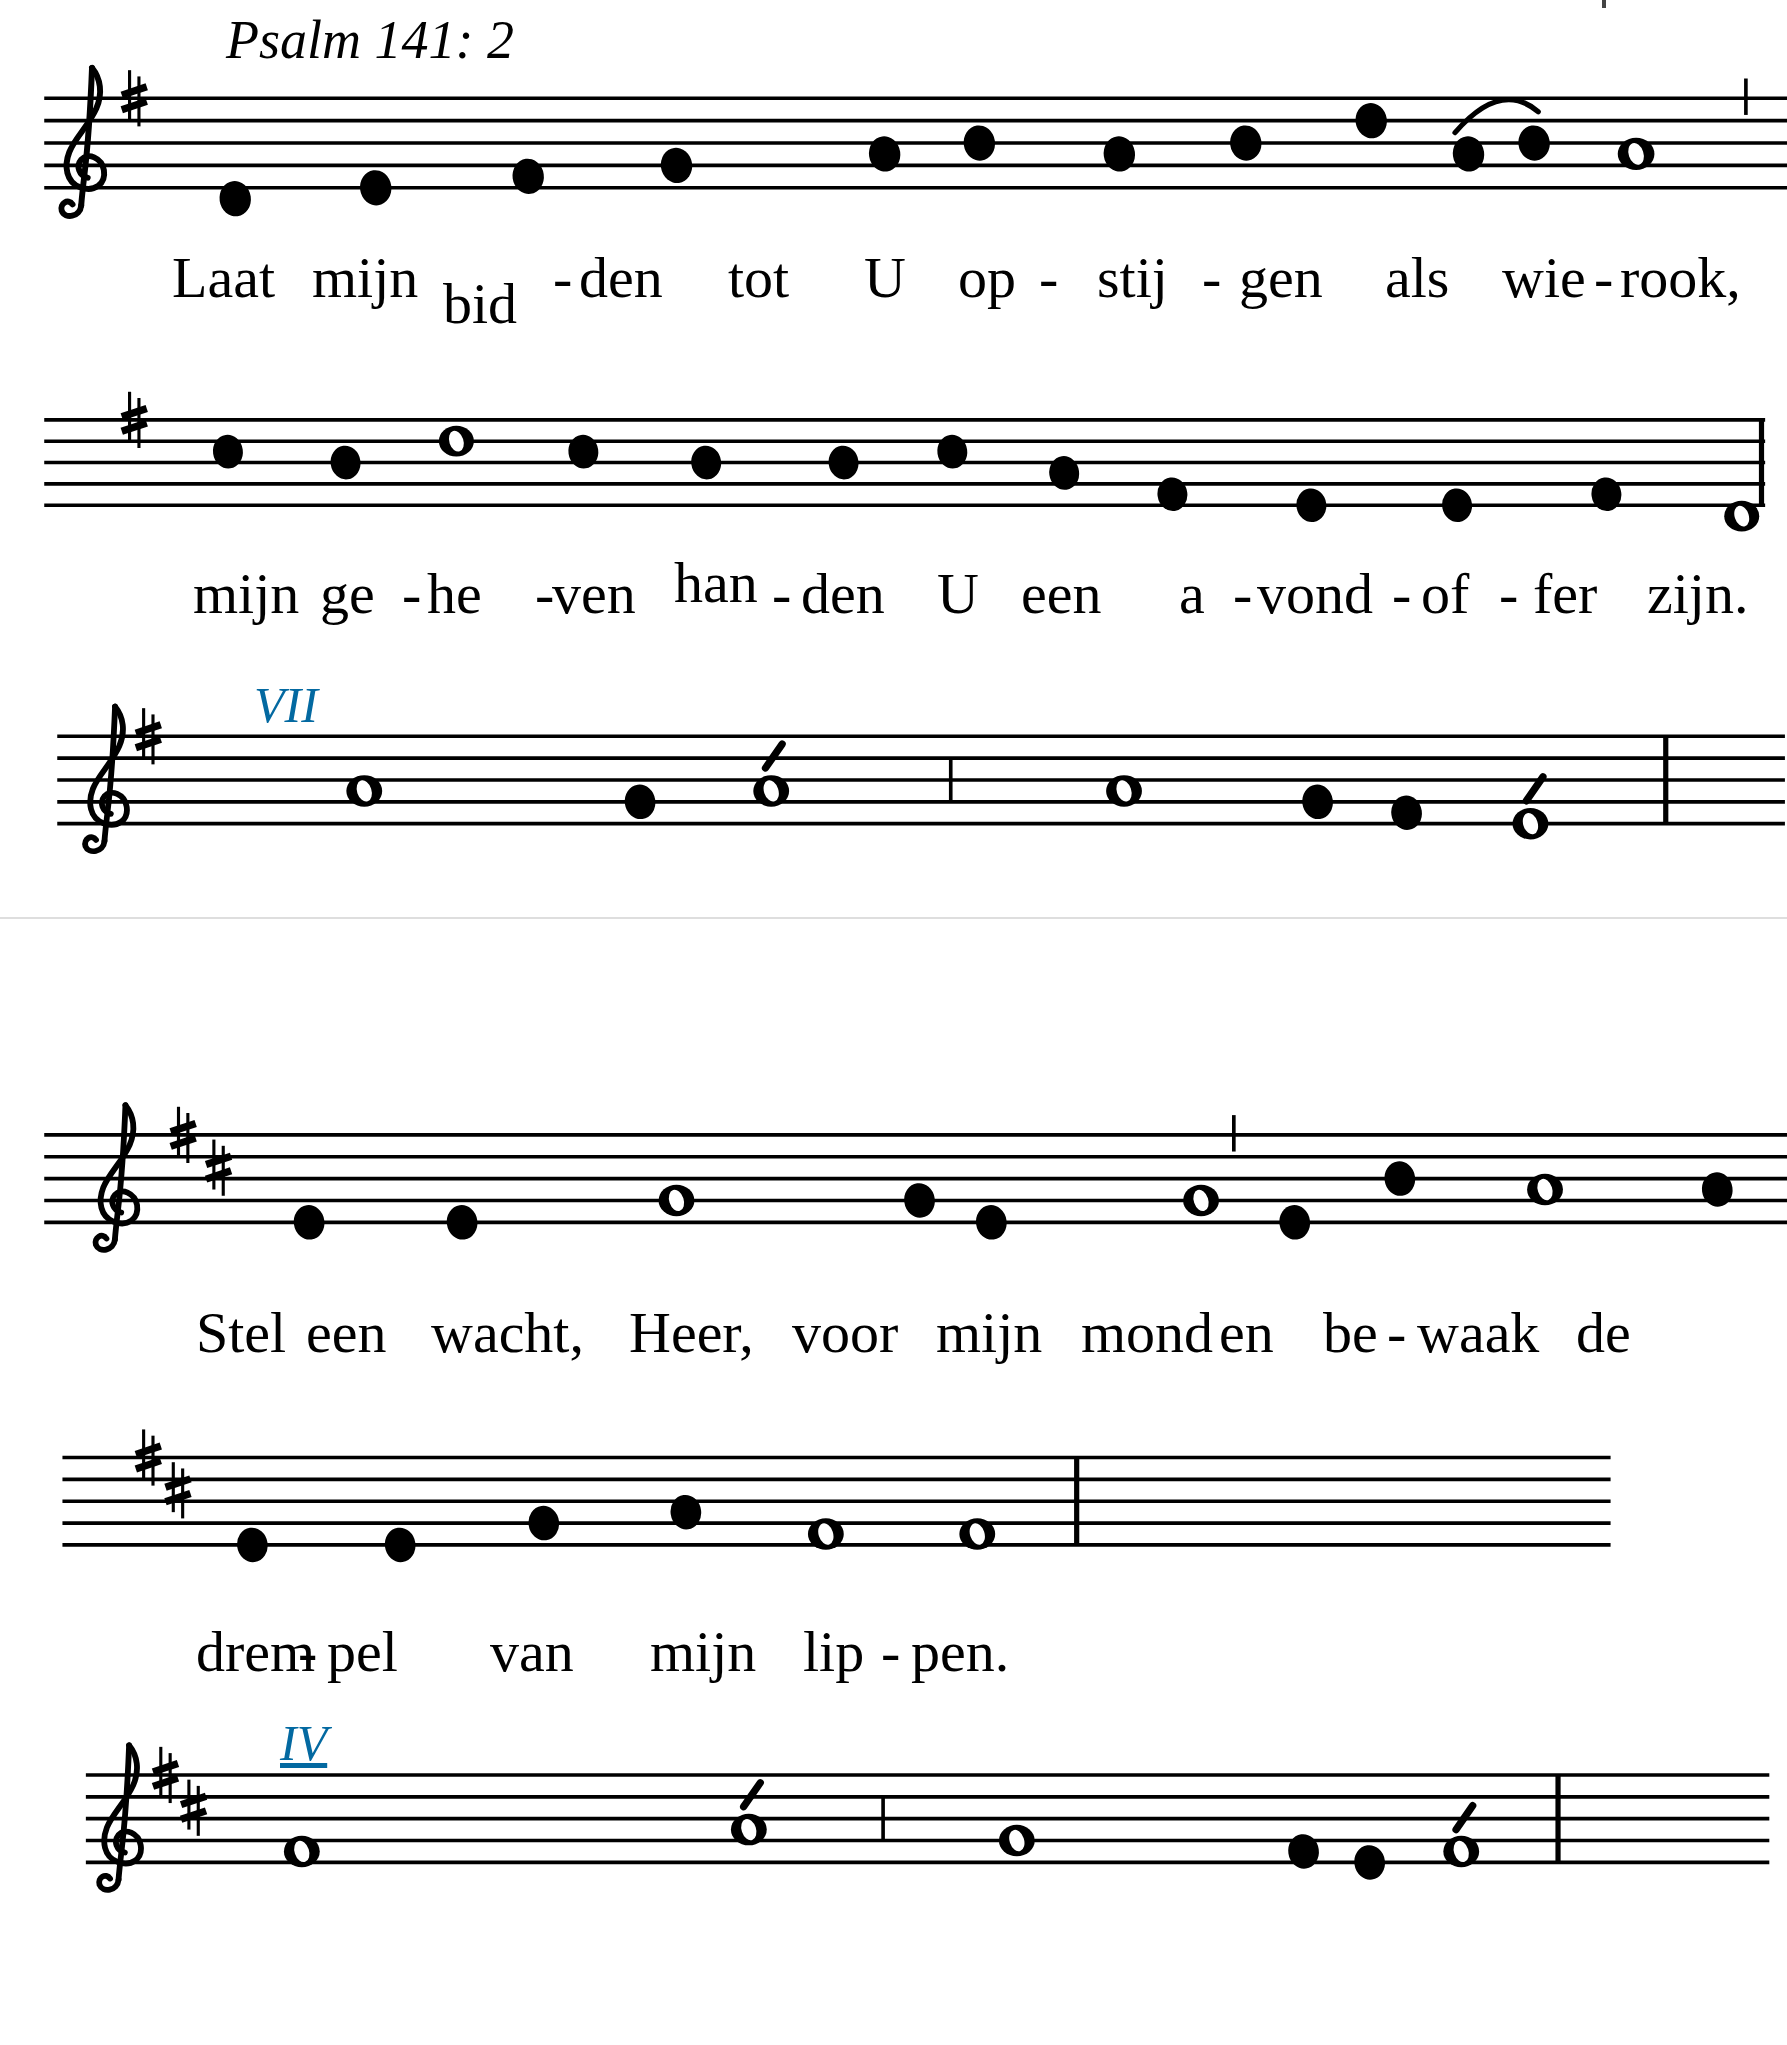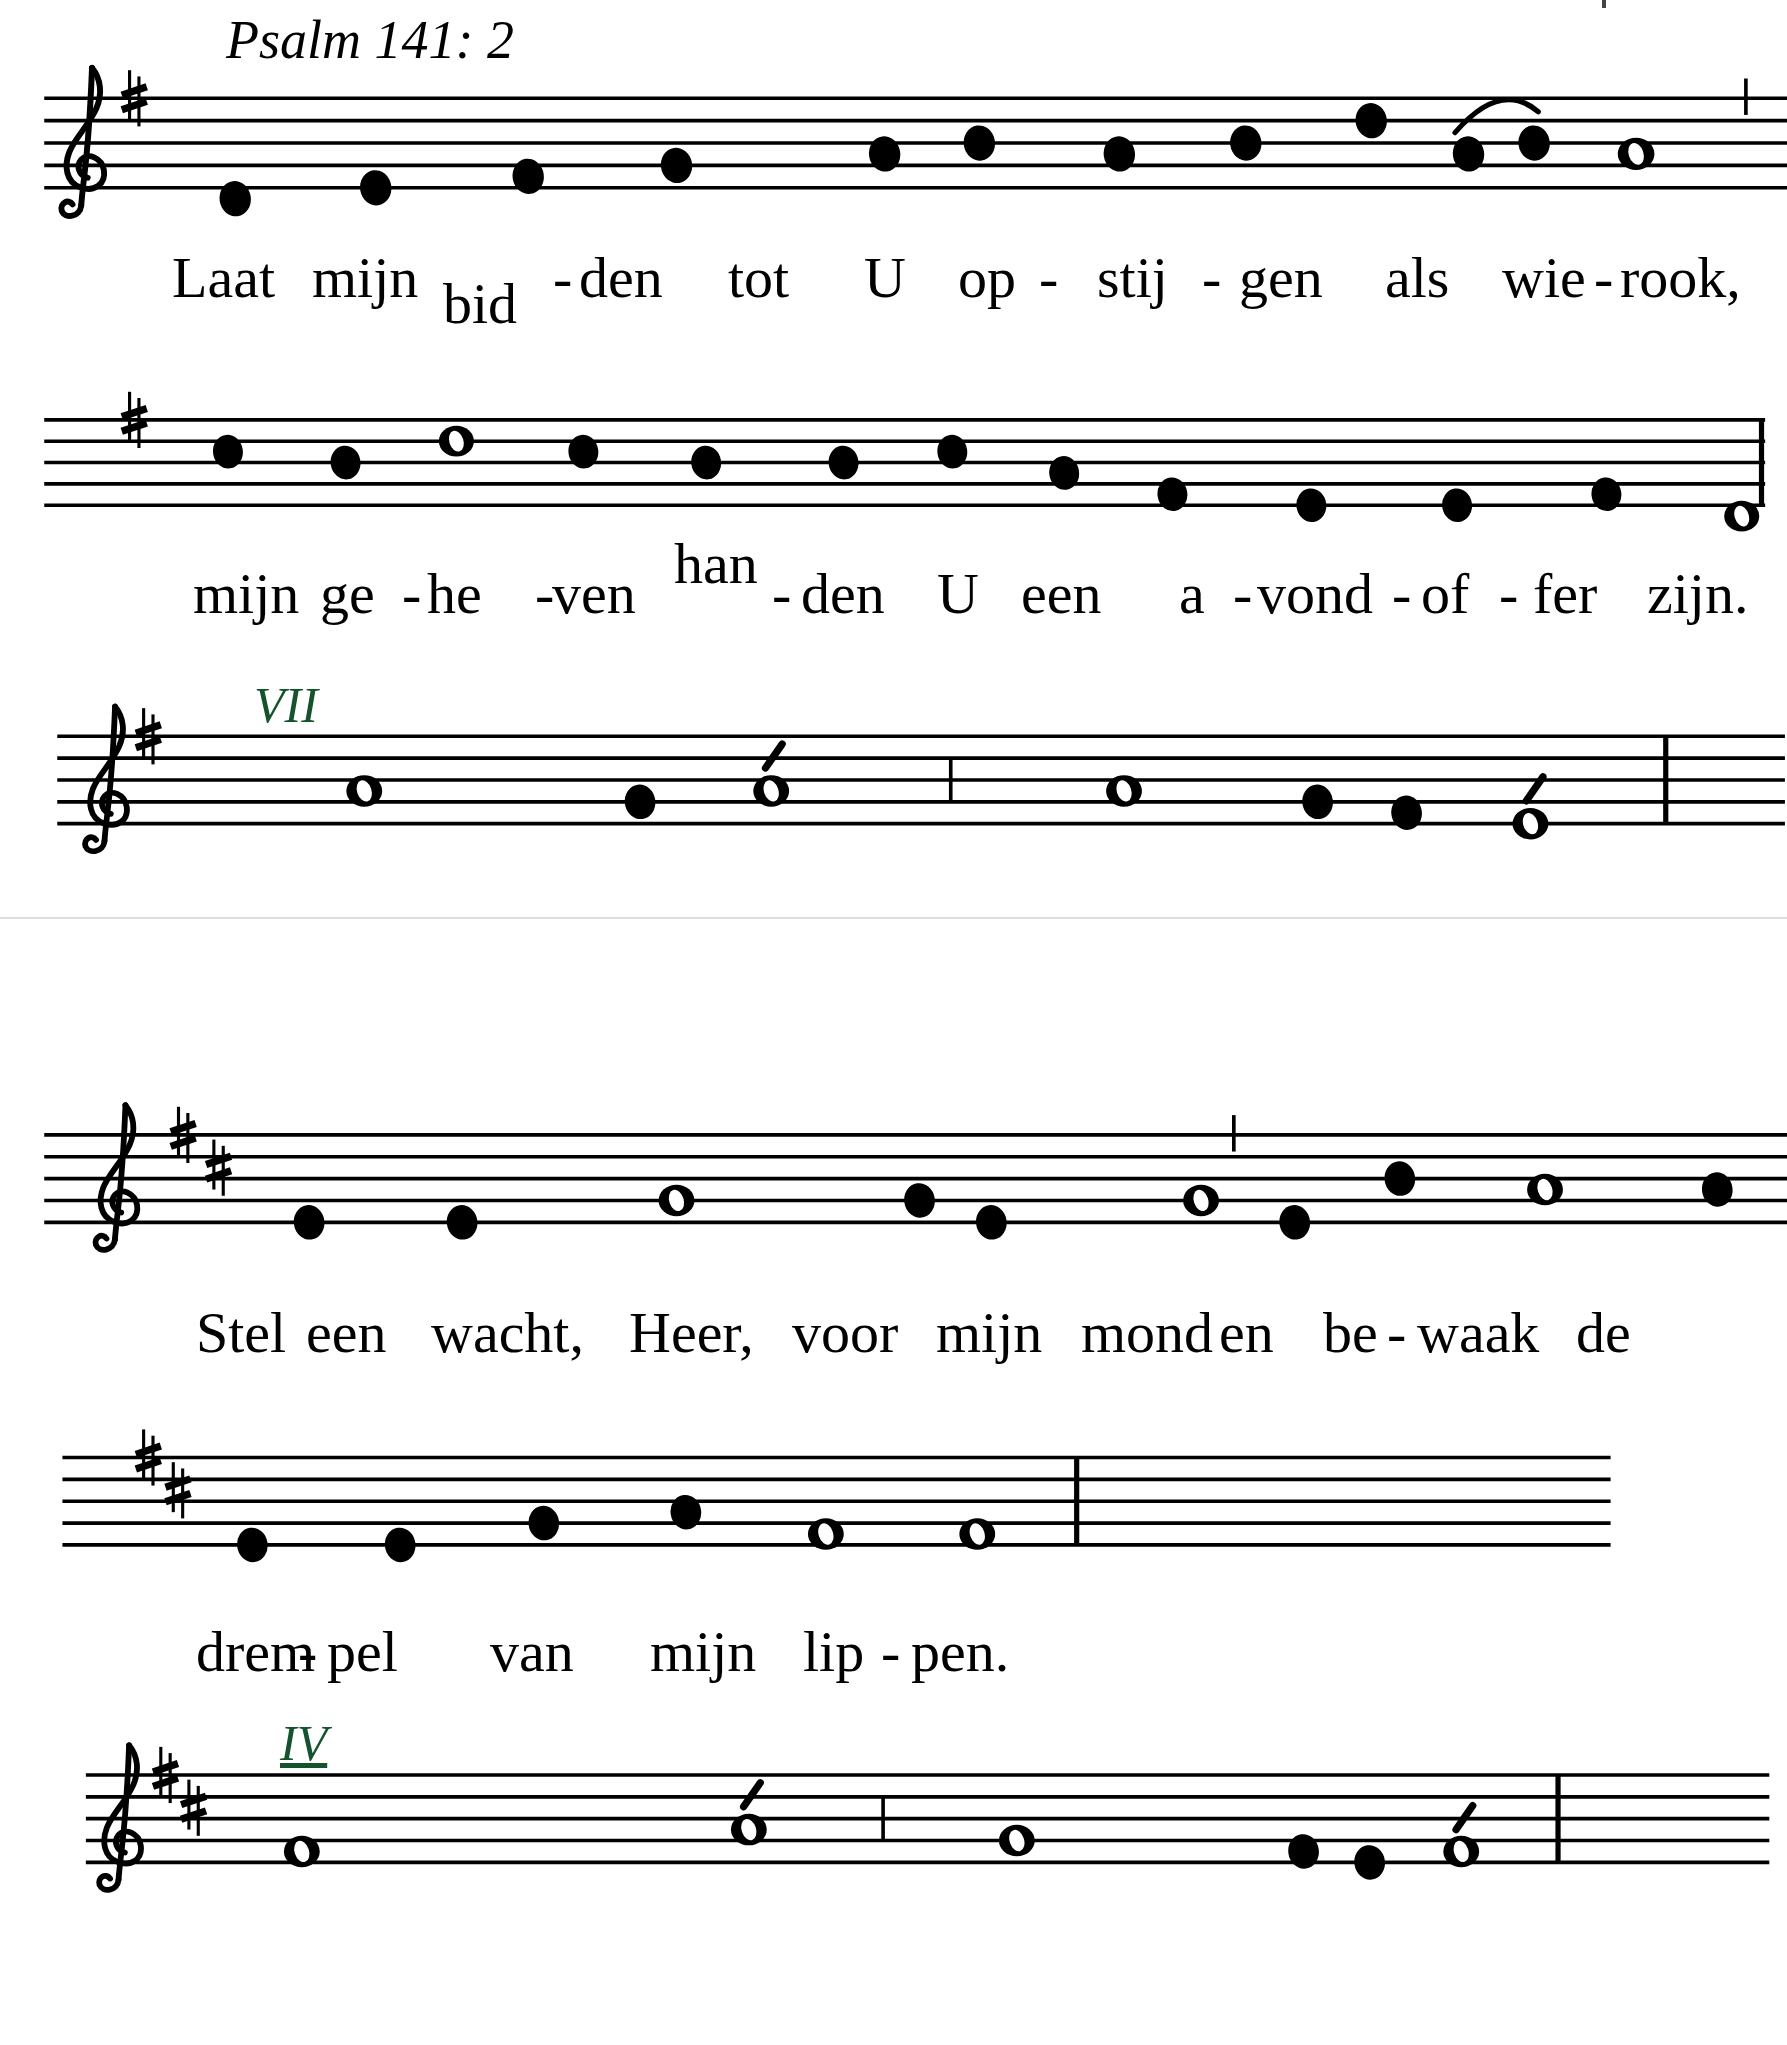--- a/index.html
+++ b/index.html
@@ -1,21 +1,21 @@
 <!DOCTYPE html>
 <html style="font-size:8.3px"><head>
 <meta charset="utf-8">
 <style>
   html,body{margin:0;padding:0;background:#ffffff;}
   #page{position:relative;width:1787px;height:2046px;background:#ffffff;overflow:hidden;
         font-family:"Liberation Serif","DejaVu Serif",serif;color:#000;}
   .title{position:absolute;font-style:italic;font-size:54px;line-height:1;white-space:nowrap;color:#000;}
   #title-1{left:226px;top:12.5px;}
   #title-2{left:234px;top:1046px;}
-  .tone-label{position:absolute;font-style:italic;font-size:50px;line-height:1;white-space:nowrap;color:#14532d;text-align:center;}
+  .tone-label{position:absolute;font-style:italic;font-size:50px;line-height:1;white-space:nowrap;color:#0369a1;text-align:center;}
   #label-vii{left:254px;top:680px;}
   #label-iv{left:280px;top:1718px;text-decoration:underline;}
   .lyric-word{position:absolute;font-size:58px;line-height:1;white-space:nowrap;color:#000;}
   #score{position:absolute;left:0;top:0;}
   #seam{position:absolute;left:0;top:917px;width:1787px;height:1.6px;background:#dedede;}
   #artifact-top{position:absolute;left:1602px;top:0;width:3.6px;height:8.3px;background:#444;}
 </style>
 </head>
 <body>
 
@@ -230,21 +230,21 @@
       <span class="lyric-word" style="left: 1385px; top: 249px;">als</span>
       <span class="lyric-word" style="left: 1502px; top: 249px;">wie</span>
       <span class="lyric-word" style="left: 1594px; top: 249px;">-</span>
       <span class="lyric-word" style="left: 1620px; top: 249px;">rook,</span>
       <span class="lyric-word" style="left: 193px; top: 565px;">mijn</span>
       <span class="lyric-word" style="left: 320px; top: 565px;">ge</span>
       <span class="lyric-word" style="left: 402px; top: 565px;">-</span>
       <span class="lyric-word" style="left: 427px; top: 565px;">he</span>
       <span class="lyric-word" style="left: 535px; top: 565px;">-</span>
       <span class="lyric-word" style="left: 552px; top: 565px;">ven</span>
-      <span class="lyric-word" style="left: 674px; top: 535px;">han</span>
+      <span class="lyric-word" style="left: 674px; top: 554px;">han</span>
       <span class="lyric-word" style="left: 772px; top: 565px;">-</span>
       <span class="lyric-word" style="left: 801px; top: 565px;">den</span>
       <span class="lyric-word" style="left: 937px; top: 565px;">U</span>
       <span class="lyric-word" style="left: 1021px; top: 565px;">een</span>
       <span class="lyric-word" style="left: 1179px; top: 565px;">a</span>
       <span class="lyric-word" style="left: 1233px; top: 565px;">-</span>
       <span class="lyric-word" style="left: 1257px; top: 565px;">vond</span>
       <span class="lyric-word" style="left: 1392px; top: 565px;">-</span>
       <span class="lyric-word" style="left: 1421px; top: 565px;">of</span>
       <span class="lyric-word" style="left: 1499px; top: 565px;">-</span>

